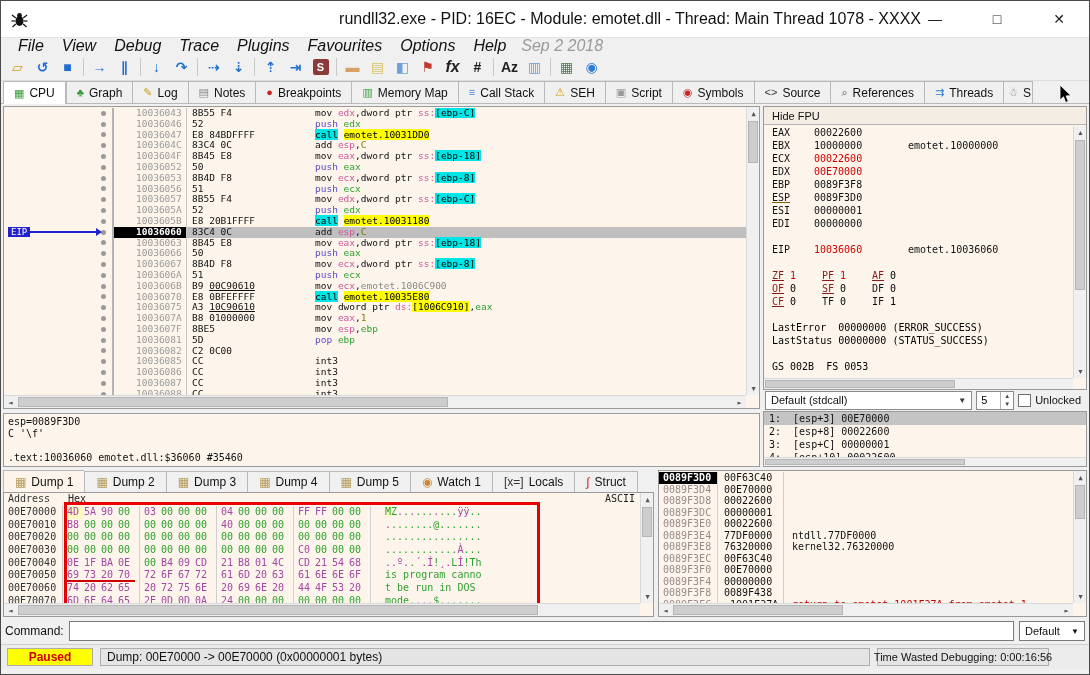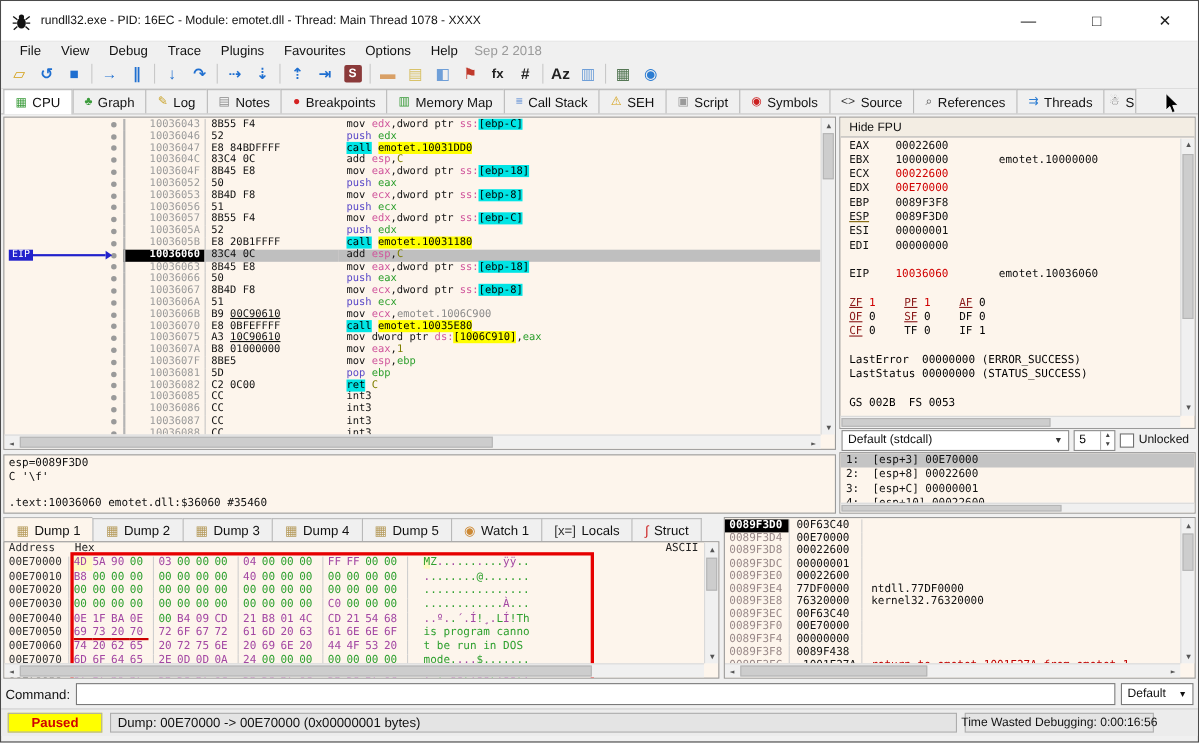--- a/index.html
+++ b/index.html
@@ -4,26 +4,26 @@
 <style>
   html,body{margin:0;padding:0;background:#888;}
   *{box-sizing:border-box;}
   .win{width:1090px;height:675px;background:#f0f0f0;border:1px solid #4a4a4a;
        font-family:"Liberation Sans","DejaVu Sans",sans-serif;position:relative;overflow:hidden;}
   .mono{font-family:"DejaVu Sans Mono",monospace;}
 
   
   .titlebar{height:37px;background:#fff;display:flex;align-items:center;padding:0 10px;border-bottom:1px solid #e3e3e3;}
   .appicon{width:17px;height:17px;margin-right:9px;flex:none;}
-  .title{font-size:11px;color:#111;flex:1;white-space:nowrap;overflow:hidden;}
+  .title{font-size:16px;color:#111;flex:1;white-space:nowrap;overflow:hidden;text-align:right;}
   .winbtns{display:flex;gap:34px;margin-right:6px;}
   .winbtn{width:28px;text-align:center;font-size:14px;color:#222;cursor:default;}
 
   
-  .menubar{height:16px;display:flex;align-items:center;background:#f0f0f0;padding-left:8px;font-size:12px;color:#111;}
+  .menubar{height:16px;display:flex;align-items:center;background:#f0f0f0;padding-left:8px;font-size:16px;color:#111;font-style:italic;}
   .menuitem{padding:0 9px;}
   .menudate{color:#9a9a9a;margin-left:6px;}
 
   
   .toolbar{height:27px;display:flex;align-items:center;background:#f0f0f0;padding-left:4px;border-bottom:1px solid #dcdcdc;}
   .tbtn{width:25px;height:22px;display:flex;align-items:center;justify-content:center;font-size:14px;font-weight:bold;}
   .tsep{width:1px;height:18px;background:#c8c8c8;margin:0 3px;}
   .tbox{width:16px;height:16px;display:flex;align-items:center;justify-content:center;border-radius:2px;font-size:11px;}
 
   
@@ -233,21 +233,21 @@
       <div class="tbtn">
         <span style="color: rgb(216, 194, 106);">▤</span>
       </div>
       <div class="tbtn">
         <span style="color: rgb(111, 159, 216);">◧</span>
       </div>
       <div class="tbtn">
         <span style="color: rgb(192, 57, 43);">⚑</span>
       </div>
       <div class="tbtn">
-        <span style="color: rgb(34, 34, 34); font-size: 12px;">fx</span>
+        <span style="color: rgb(34, 34, 34); font-style: italic; font-size: 16px;">fx</span>
       </div>
       <div class="tbtn">
         <span style="color: rgb(34, 34, 34);">#</span>
       </div>
       <div class="tsep"></div>
       <div class="tbtn">
         <span style="color: rgb(34, 34, 34);">Az</span>
       </div>
       <div class="tbtn">
         <span style="color: rgb(111, 159, 216);">▥</span>
@@ -507,21 +507,20 @@
               <span class="dad">10036081</span>
               <span class="dby"><span>5D</span></span>
               <span class="din"><span class="t-p">pop </span><span class="t-g">ebp</span></span>
             </div>
             <div class="drow">
               <div class="dgut">
                 <span class="dot"></span>
               </div>
               <span class="dad">10036082</span>
               <span class="dby"><span>C2 0C00</span></span>
-              <span class="din"><span class="t-c">ret</span><span class="t-x"> </span><span class="t-n">C</span></span>
             </div>
             <div class="drow">
               <div class="dgut">
                 <span class="dot"></span>
               </div>
               <span class="dad">10036085</span>
               <span class="dby"><span>CC</span></span>
               <span class="din"><span class="t-m">int3</span></span>
             </div>
             <div class="drow">

